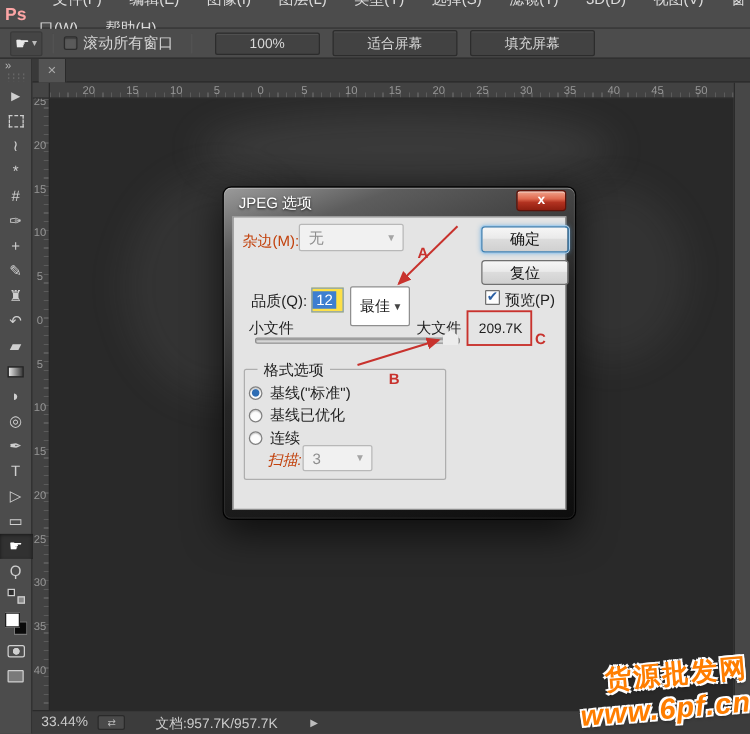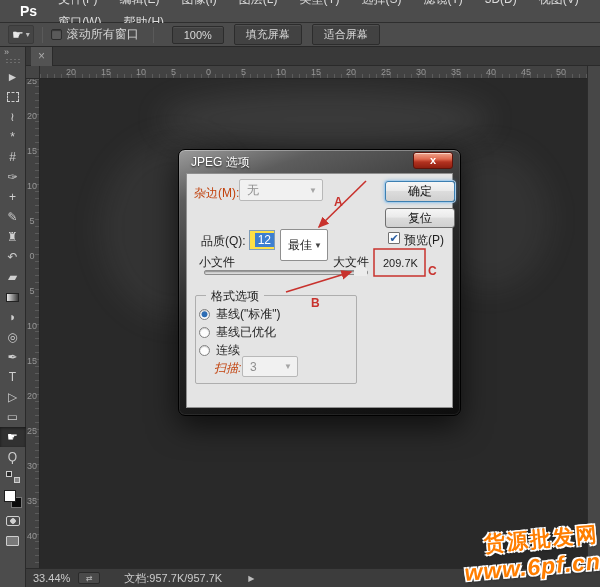--- a/index.html
+++ b/index.html
@@ -3,33 +3,33 @@
 <meta charset="utf-8">
 <style>
   * { margin:0; padding:0; box-sizing:border-box; }
   html,body { width:600px; height:587px; overflow:hidden; }
   body { font-family:"Liberation Sans","DejaVu Sans",sans-serif; font-size:12px;
          background:#4c4c4c; position:relative; -webkit-font-smoothing:antialiased; }
 
   
   .menubar { position:absolute; left:0; top:0; right:0; height:23px; background:#4c4c4c;
              border-bottom:1px solid #2e2e2e; display:flex; align-items:center; z-index:5;}
-  .ps-logo { color:#ffffff; font-weight:bold; font-size:14px; padding:0 10px 0 20px; }
+  .ps-logo { color:#fca5a5; font-weight:bold; font-size:14px; padding:0 10px 0 4px; }
   .menu-item { color:#dcdcdc; font-size:12px; padding:0 11px; line-height:23px; cursor:default; }
   .optionsbar { position:absolute; left:0; top:23px; right:0; height:24px; background:#4c4c4c;
                 border-bottom:1px solid #282828; display:flex; align-items:center; z-index:5;}
   .tool-preset { display:flex; align-items:center; margin-left:8px; padding:1px 3px;
                  border:1px solid #3a3a3a; background:#454545; border-radius:2px; color:#ddd;}
   .tool-preset .hand { font-size:13px; color:#e8e8e8; }
   .caret { color:#bbb; font-size:8px; margin-left:2px; }
   .vsep { width:1px; height:16px; background:#3a3a3a; border-right:1px solid #5a5a5a; margin:0 8px; }
   .cb-box { width:11px; height:11px; border:1px solid #2c2c2c; background:#5a5a5a; border-radius:2px;
             margin-right:5px; box-shadow:inset 0 1px 1px rgba(0,0,0,.4); }
   .opt-label { color:#d5d5d5; font-size:12px; }
-  .opt-btn { margin-left:10px; padding:2px 11px; font-size:11px; color:#d8d8d8; background:#424242;
+  .opt-btn { margin-left:10px; padding:2px 27px; font-size:11px; color:#d8d8d8; background:#424242;
              border:1px solid #2c2c2c; border-radius:2px; box-shadow:inset 0 1px 0 rgba(255,255,255,.08); cursor:default;}
 
   
   .tabbar { position:absolute; left:26px; top:47px; right:0; height:19px; background:#393939;
             border-bottom:1px solid #2a2a2a; z-index:4; }
   .doc-tab { position:absolute; left:5px; top:0; height:19px; line-height:19px; background:#535353;
              color:#cfcfcf; font-size:11px; padding:0 7px; border-right:1px solid #2a2a2a;
              display:flex; align-items:center; gap:8px;}
   .doc-tab .close { color:#aaa; font-size:12px; line-height:17px; }
 
@@ -109,21 +109,21 @@
 
   .win-btn { position:absolute; width:70px; height:21px; border:1px solid #707070; border-radius:3px;
              background:linear-gradient(#f6f6f6 0%,#eaeaea 45%,#dcdcdc 50%,#d0d0d0 100%);
              font-size:12px; color:#111; text-align:center; line-height:19px; cursor:default;}
   .win-btn.default { border-color:#3c7fb1; box-shadow:0 0 0 1px #a8cdea, 0 0 4px rgba(90,160,220,.8); }
 
   .groupbox { position:absolute; border:1px solid #aeaeae; border-radius:2px; }
   .groupbox .gtitle { position:absolute; top:-8px; left:10px; background:#e4e4e4; padding:0 5px; font-size:12px; color:#1e1e1e;}
 
   .qinput { position:absolute; width:26px; height:20px; background:#fde047; border:1px solid #7f9db9;
-            display:flex; align-items:center; justify-content:flex-end;}
+            display:flex; align-items:center; justify-content:flex-start;}
   .qinput span { background:#3d7fd0; color:#fff; font-size:12px; padding:0 3px; }
 
   .slider-track { position:absolute; height:5px; border:1px solid #8d8d8d; border-radius:2px;
                   background:linear-gradient(#c2c2c2,#dedede); box-shadow:inset 0 1px 1px rgba(0,0,0,.25);}
   .slider-thumb { position:absolute; width:13px; height:12px; background:#ececec;
                   clip-path:polygon(50% 0,100% 42%,100% 100%,0 100%,0 42%);
                   filter:drop-shadow(0 0 1px #555); cursor:default;}
 
   .radio-row { position:absolute; left:12px; display:flex; align-items:center; gap:6px; font-size:12px; color:#1e1e1e;}
   .radio { width:11px; height:11px; border-radius:50%; border:1px solid #808080; background:#fdfdfd;
@@ -153,22 +153,22 @@
 <div class="optionsbar">
   <span class="tool-preset">
     <span class="hand">☛</span>
     <span class="caret">▾</span>
   </span>
   <span class="vsep"></span>
   <span class="cb-box"></span>
   <span class="opt-label">滚动所有窗口</span>
   <span class="vsep" style="margin-left:14px"></span>
   <span class="opt-btn">100%</span>
+  <span class="opt-btn">适合屏幕</span>
   <span class="opt-btn">填充屏幕</span>
-  <span class="opt-btn">适合屏幕</span>
 </div>
 
 <div class="toolbar">
   <div class="tb-head">»</div>
   <div class="tb-grip"></div>
   <div id="toolbar-tools" style="display:contents"><div class="tool">►</div><div class="tool">
         <span class="shape-marquee"></span>
       </div><div class="tool">≀</div><div class="tool">*</div><div class="tool">#</div><div class="tool">✑</div><div class="tool">+</div><div class="tool">✎</div><div class="tool">♜</div><div class="tool">↶</div><div class="tool">▰</div><div class="tool">
         <span class="shape-gradient"></span>
       </div><div class="tool">◗</div><div class="tool">◎</div><div class="tool">✒</div><div class="tool">T</div><div class="tool">▷</div><div class="tool">▭</div><div class="tool selected">☛</div><div class="tool">Ϙ</div><div class="tool">

